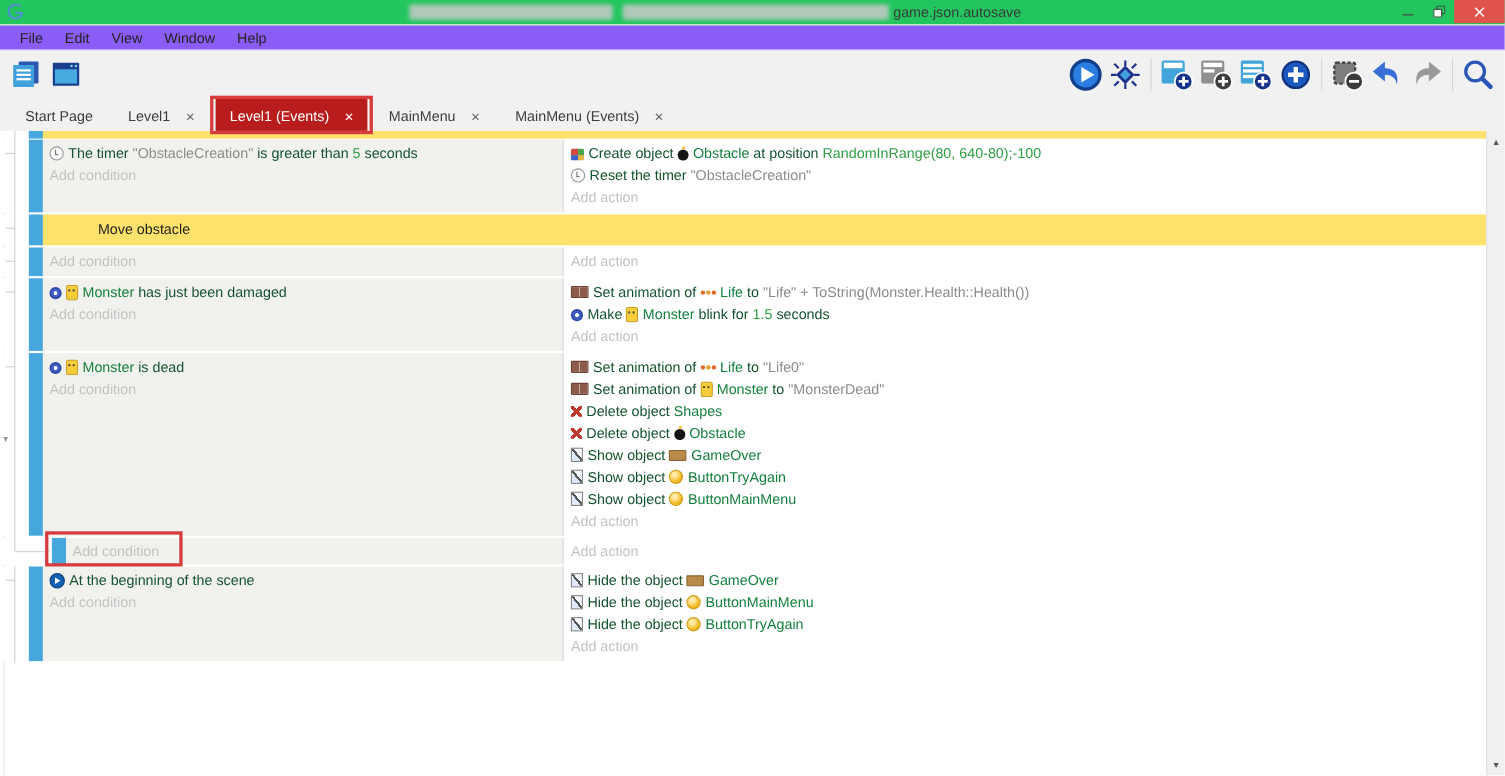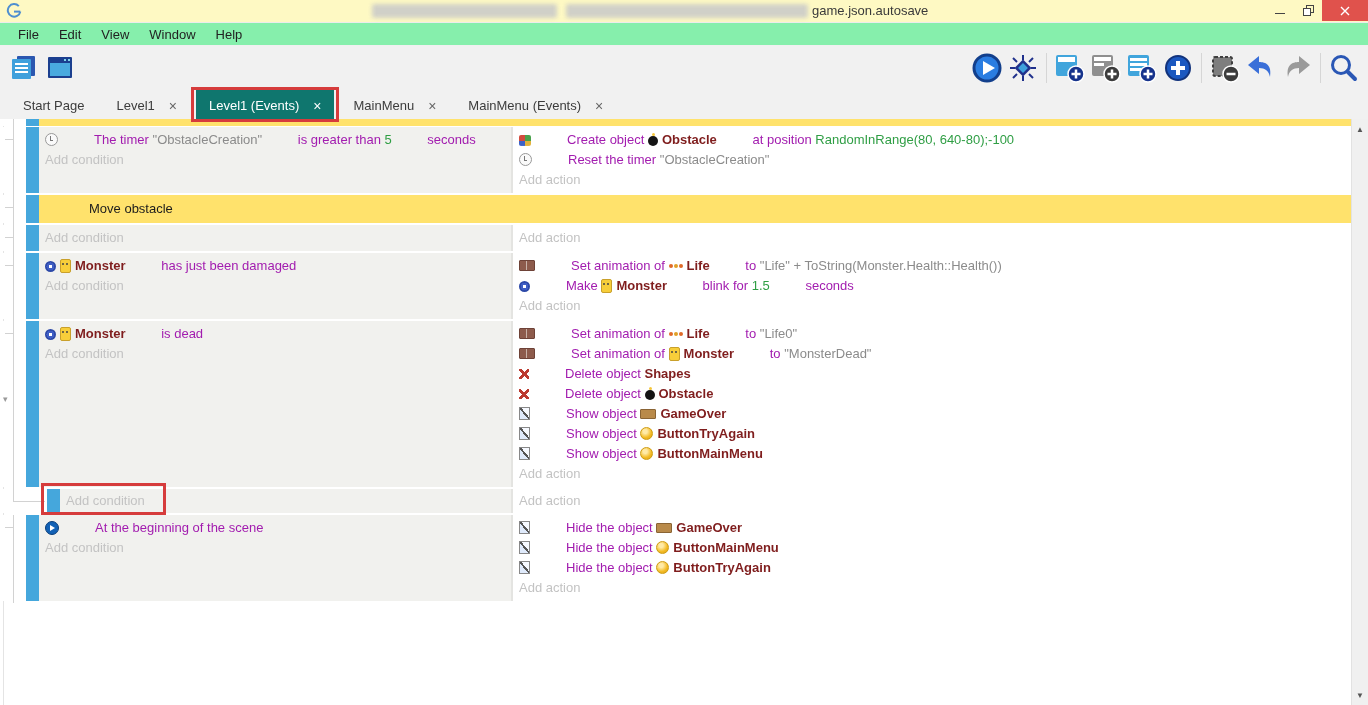--- a/index.html
+++ b/index.html
@@ -1,45 +1,45 @@
 <!DOCTYPE html>
 <html><head>
 <meta charset="utf-8">
 <style>
   html,body{margin:0;padding:0;}
   body{width:1368px;height:705px;overflow:hidden;position:relative;background:#fff;
        font-family:"Liberation Sans",sans-serif;font-size:13px;color:#1f1f1f;}
 
   
-  .titlebar{position:relative;height:22px;background:#fef9c3;border-bottom:1px solid #ececec;}
+  .titlebar{position:relative;height:22px;background:#22c55e;border-bottom:1px solid #ececec;}
   .logo{position:absolute;left:6px;top:3px;}
   .blurblock{position:absolute;top:4px;height:14px;background:#c9c9c9;border-radius:2px;filter:blur(2px);opacity:.85;}
   .blur1{left:372px;width:185px;}
   .blur2{left:566px;width:242px;}
   .title-text{position:absolute;left:812px;top:3px;color:#3a3a3a;font-size:13px;}
   .win-controls{position:absolute;right:0;top:0;height:21px;display:flex;}
   .wbtn{width:28px;height:21px;display:flex;align-items:center;justify-content:center;}
   .wbtn.close{width:46px;background:#e0524c;}
   .minbar{width:10px;height:1px;background:#444;margin-top:6px;}
 
   
-  .menubar{height:22px;background:#86efac;display:flex;align-items:center;padding-left:8px;border-bottom:1px solid #f0f0f0;}
+  .menubar{height:22px;background:#8b5cf6;display:flex;align-items:center;padding-left:8px;border-bottom:1px solid #f0f0f0;}
   .menu-item{padding:0 10px;color:#222;cursor:default;}
 
   
   .toolbar{height:44px;background:#f1f1f1;display:flex;align-items:center;padding:0 6px;}
   .tbtn{width:36px;height:36px;display:flex;align-items:center;justify-content:center;}
   .tsep{width:1px;height:30px;background:#d6d6d6;margin:0 5px;}
   .tspacer{flex:1;}
 
   
   .tabbar{height:31px;background:#f1f1f1;display:flex;align-items:stretch;padding-left:10px;}
   .tab{display:flex;align-items:center;padding:0 13px;margin-right:6px;color:#3c3c3c;position:relative;white-space:nowrap;}
   .tab .tab-close{margin-left:14px;color:#666;font-size:14px;line-height:1;}
-  .tab.active{background:#0f766e;color:#fff;text-align:center;}
+  .tab.active{background:#b91c1c;color:#fff;text-align:center;}
   .tab.active .tab-close{color:#fff;}
   .tab-annot{position:absolute;top:-3px;left:-5px;right:-5px;bottom:-1px;border:3px solid #d63c3c;pointer-events:none;z-index:6;}
 
   
   .events-area{position:absolute;top:119px;left:0;right:16px;bottom:0;overflow:hidden;background:#fff;}
   .rail-line{position:absolute;left:3px;top:0;bottom:0;width:1px;background:#e4e4e4;}
   .events-sheet{position:relative;}
   .row{display:flex;align-items:stretch;margin-bottom:2px;position:relative;}
   .gutter{width:26px;flex:none;position:relative;background:#fff;}
   .gutter.sub{width:47px;}
@@ -49,22 +49,22 @@
   .elbow-h{position:absolute;left:13px;top:12px;width:32px;height:1px;background:#d2d2d2;}
   .bluebar{width:13px;flex:none;background:#45a7dc;}
   .cond{width:472px;flex:none;background:#f1f1ee;border-right:2px solid #e4e4e1;padding:3px 0;overflow:hidden;}
   .act{flex:1;background:#fff;padding:3px 0;overflow:hidden;}
   .subevent .cond{width:451px;padding:2px 0;}
   .subevent .act{padding:2px 0;}
   .line{padding:0 6px;line-height:20px;white-space:nowrap;overflow:hidden;}
   .comment-body{flex:1;background:#ffe26c;padding:5px 0 5px 50px;line-height:18px;color:#1c1c1c;}
   .sliver .comment-body{padding:0;height:7px;}
   .sliver{margin-bottom:1px;}
-  .k-p{color:#a21caf;margin-left:32px;}
-  .k-o{color:#7f1d1d;font-weight:bold;}
+  .k-p{color:#14532d;}
+  .k-o{color:#15803d;font-weight:normal;}
   .k-g{color:#2f9e44;}
   .k-q{color:#8b8b8b;}
   .k-b{color:#4a7fe8;}
   .k-ph{color:#c3c3c3;}
   .expander{position:absolute;left:3px;top:74px;color:#9a9a9a;font-size:9px;line-height:9px;}
   .annot-cond{position:absolute;left:41px;top:-6px;width:119px;height:26px;border:3px solid #d63c3c;pointer-events:none;z-index:5;}
 
   
   .icon{display:inline-block;margin-right:4px;vertical-align:-1px;}
   .icon-clock{width:11px;height:11px;border:1px solid #999;border-radius:50%;background:#fafafa;position:relative;vertical-align:-2px;}

